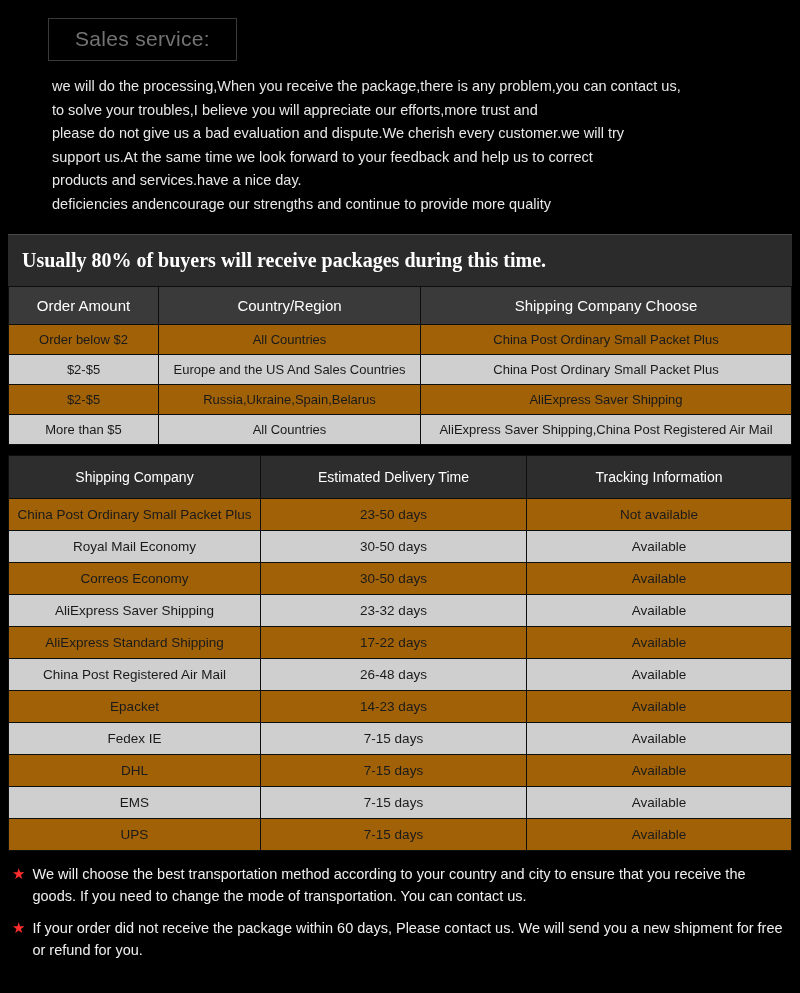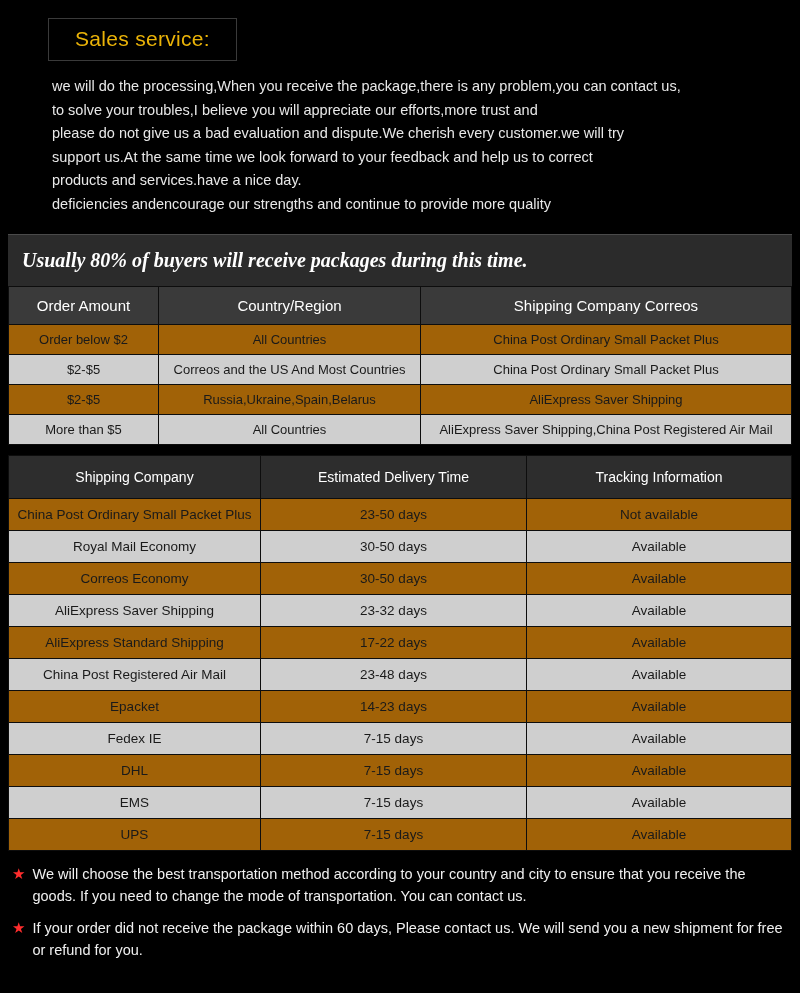--- a/index.html
+++ b/index.html
@@ -25,40 +25,39 @@
   
   .sales-header {
     margin: 18px 0 0 48px;
     display: inline-block;
     background: #000000;
     border: 1px solid #3a3a3a;
     padding: 8px 26px 9px 26px;
   }
   .sales-header .title {
     font-size: 21px;
-    color: #eab308;
+    color: #737373;
     letter-spacing: 0.3px;
   }
 
   
   .intro {
     margin: 14px 34px 0 52px;
     font-size: 14.5px;
     line-height: 23.5px;
     color: #e8e8e8;
   }
   .intro div { white-space: nowrap; }
 
   
   .banner {
     margin: 18px 8px 0 8px;
     background: #2b2b2b;
     border-top: 1px solid #4a4a4a;
     padding: 14px 0 14px 14px;
-    font-style: italic;
   }
   .banner .banner-text {
     font-family: "Liberation Serif", serif;
     font-weight: bold;
     font-size: 20px;
     color: #ffffff;
   }
 
   
   table {
@@ -149,32 +148,32 @@
   <table class="tbl1">
     <colgroup>
         <col style="width:150px">
         <col style="width:262px">
         <col>
       </colgroup>
     <thead>
       <tr>
         <th>Order Amount</th>
         <th>Country/Region</th>
-        <th>Shipping Company Correos</th>
+        <th>Shipping Company Choose</th>
       </tr>
     </thead>
     <tbody>
       <tr>
         <td>Order below $2</td>
         <td>All Countries</td>
         <td>China Post Ordinary Small Packet Plus</td>
       </tr>
       <tr class="alt">
         <td>$2-$5</td>
-        <td>Correos and the US And Most Countries</td>
+        <td>Europe and the US And Sales Countries</td>
         <td>China Post Ordinary Small Packet Plus</td>
       </tr>
       <tr>
         <td>$2-$5</td>
         <td>Russia,Ukraine,Spain,Belarus</td>
         <td>AliExpress Saver Shipping</td>
       </tr>
       <tr class="alt">
         <td>More than $5</td>
         <td>All Countries</td>
@@ -218,21 +217,21 @@
         <td>23-32 days</td>
         <td>Available</td>
       </tr>
       <tr>
         <td>AliExpress Standard Shipping</td>
         <td>17-22 days</td>
         <td>Available</td>
       </tr>
       <tr class="alt">
         <td>China Post Registered Air Mail</td>
-        <td>23-48 days</td>
+        <td>26-48 days</td>
         <td>Available</td>
       </tr>
       <tr>
         <td>Epacket</td>
         <td>14-23 days</td>
         <td>Available</td>
       </tr>
       <tr class="alt">
         <td>Fedex IE</td>
         <td>7-15 days</td>

